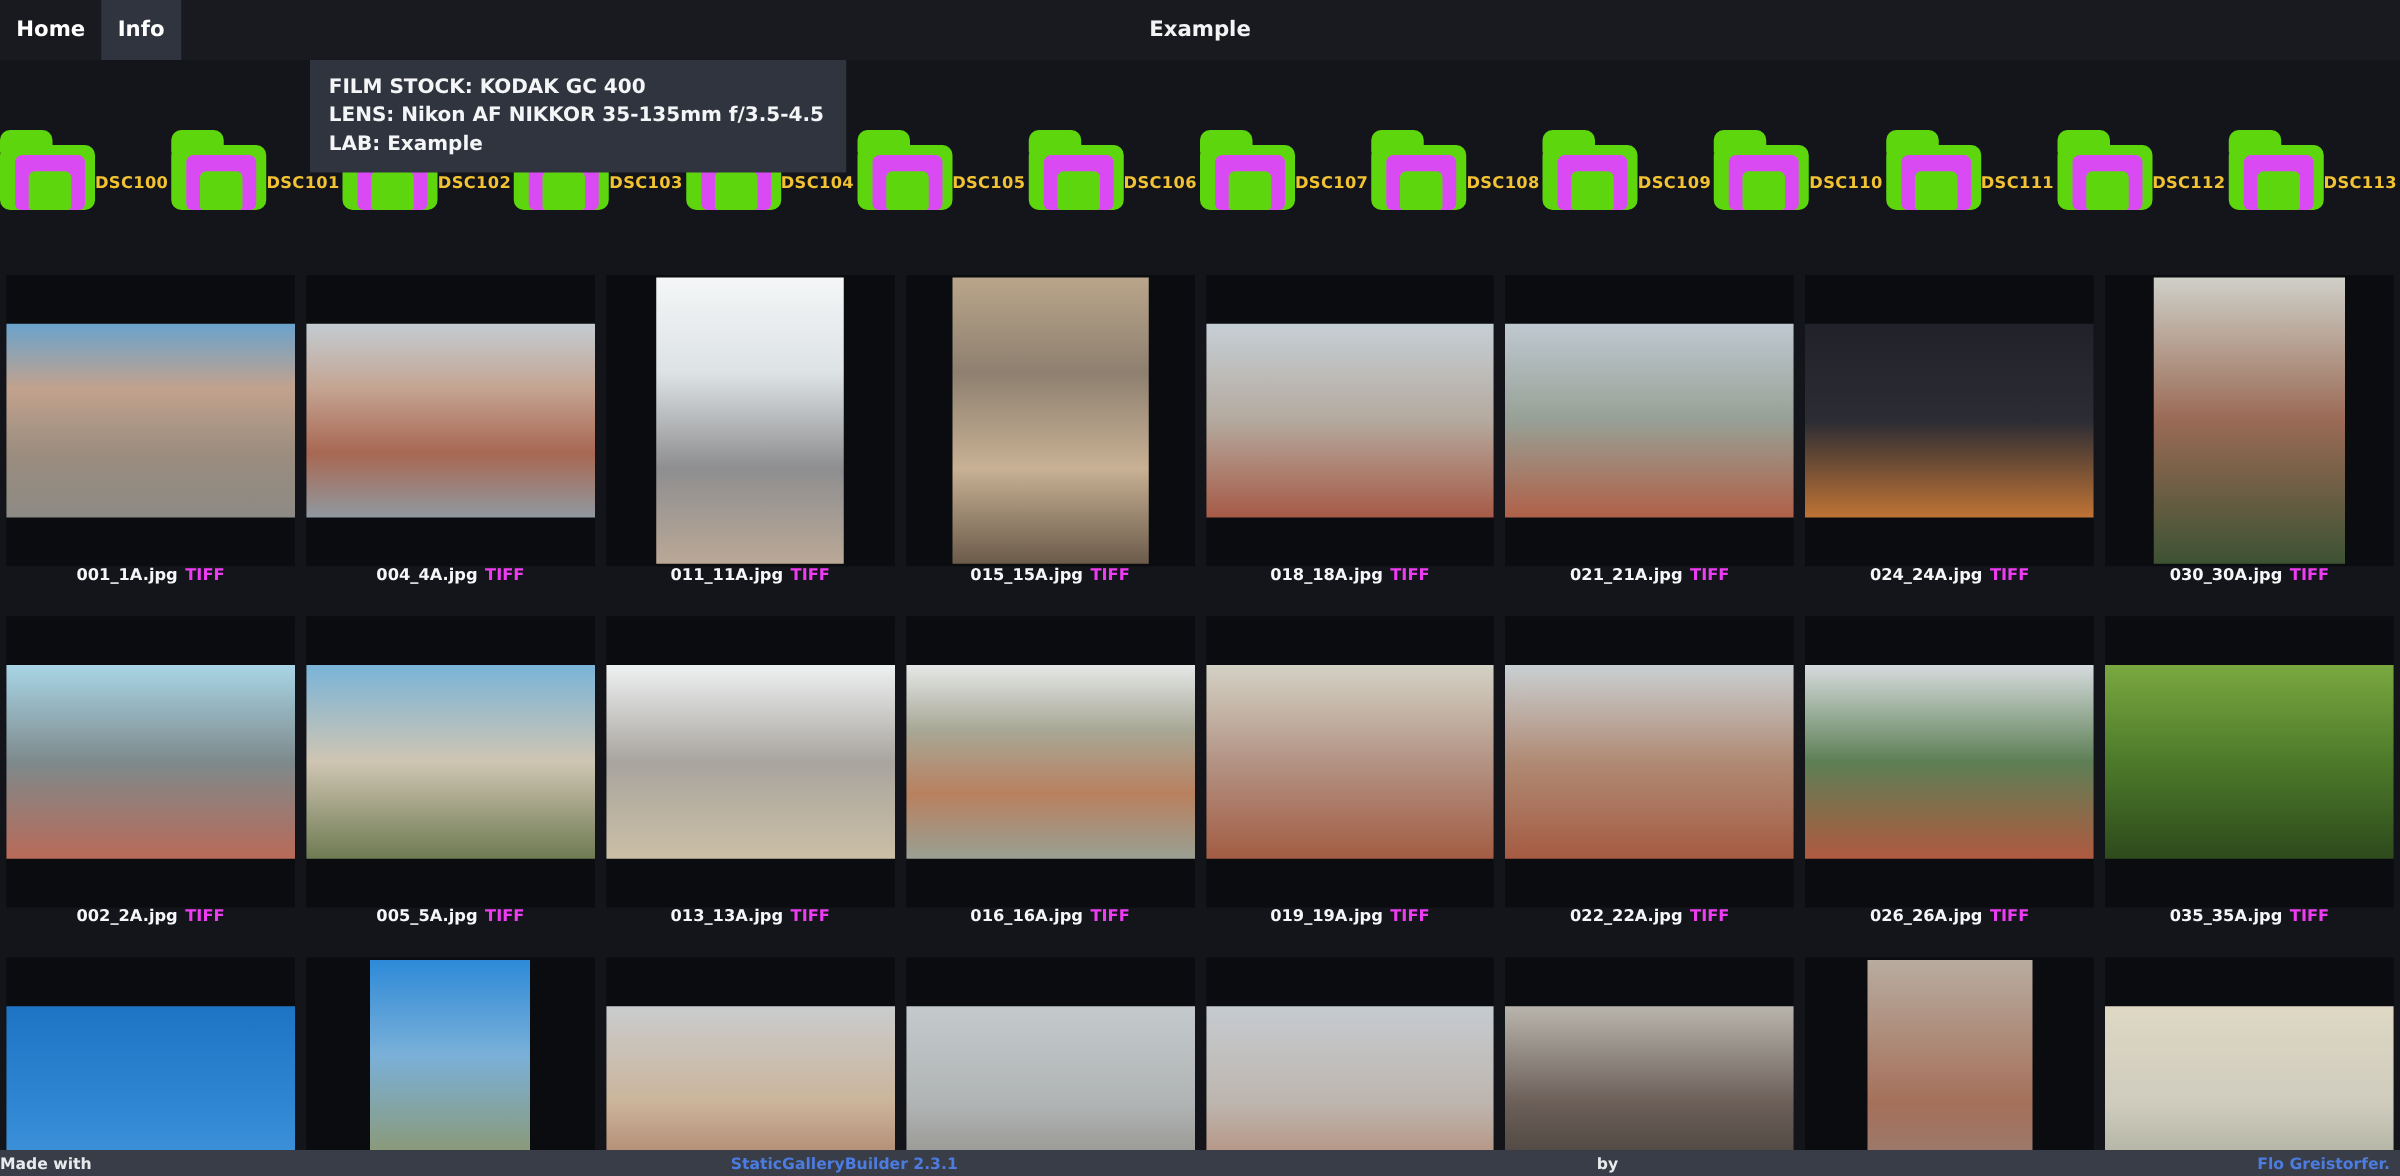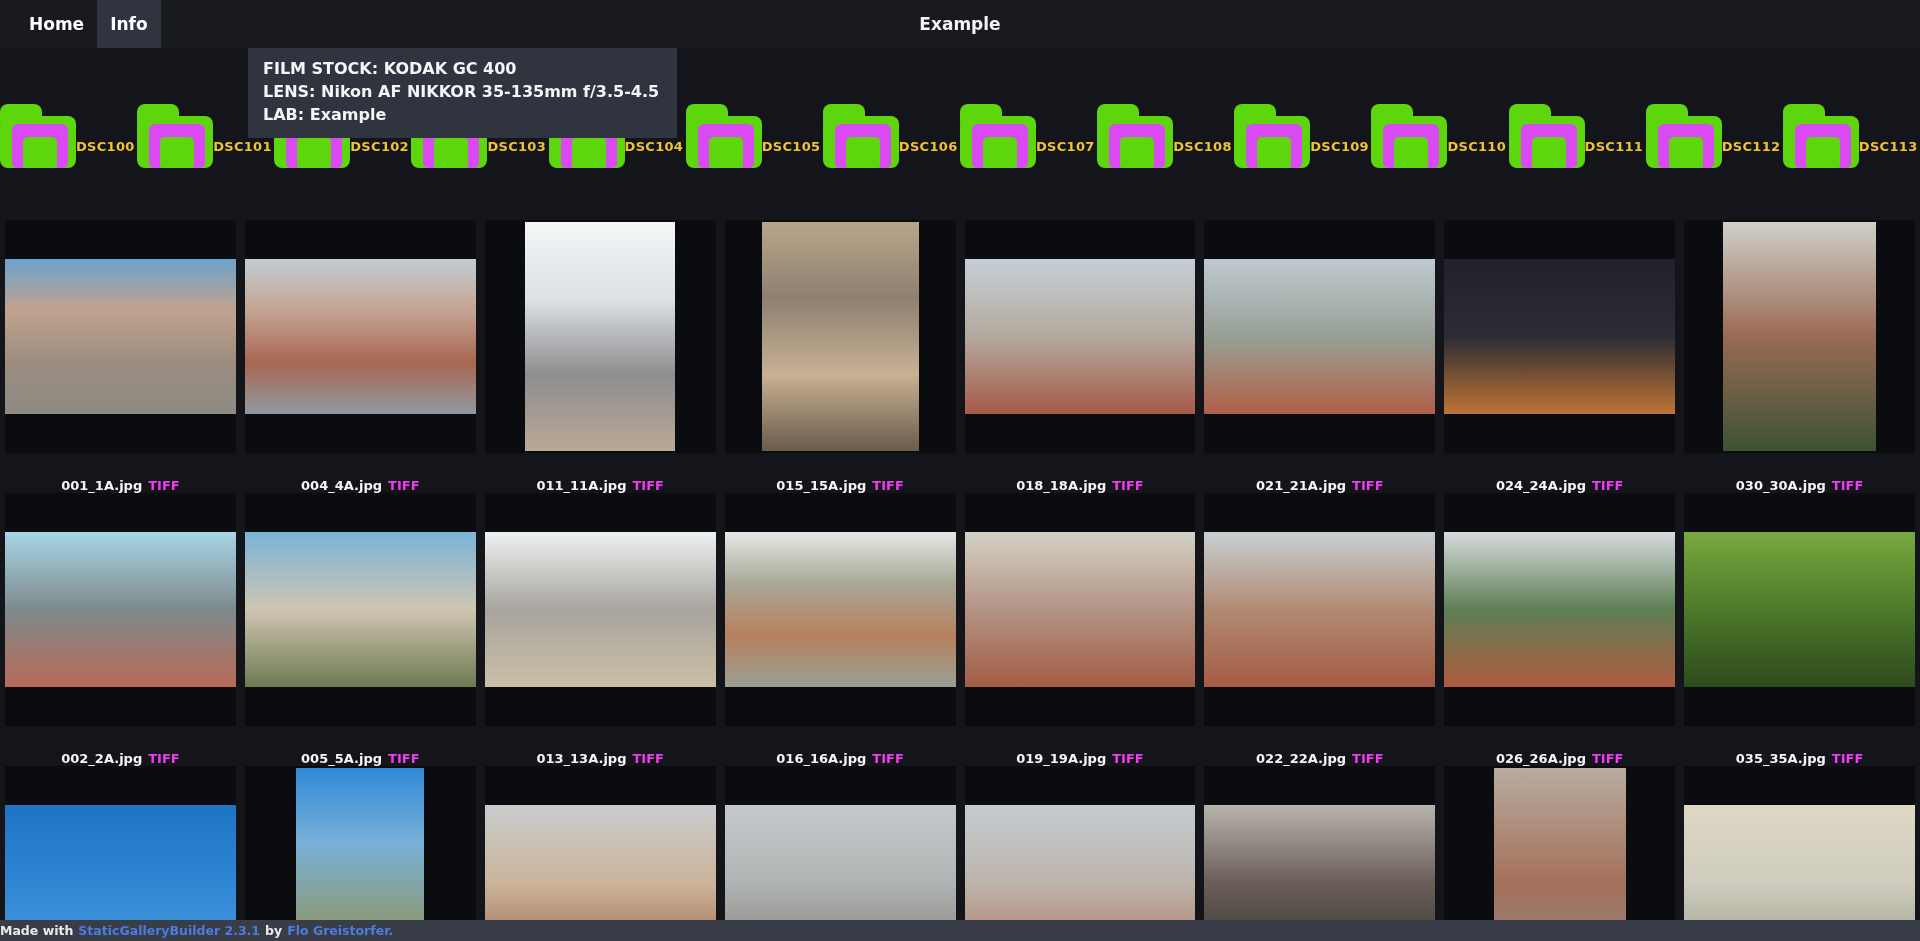--- a/index.html
+++ b/index.html
@@ -6,21 +6,21 @@
   html,body { width:1920px; height:941px; overflow:hidden; }
   body {
     font-family:"DejaVu Sans","Liberation Sans",sans-serif;
     background:var(--page-bg,#14151a);
     color:#f2f3f5;
     position:relative;
   }
   
   .navbar{
     height:48px; background:var(--nav-bg,#191a20);
-    display:flex; align-items:stretch; position:relative; z-index:30;padding-left:16px;
+    display:flex; align-items:stretch; position:relative; z-index:30;
   }
   .nav-item{
     display:flex; align-items:center; padding:0 13px;
     font-size:17px; font-weight:bold; color:#ffffff; text-decoration:none; cursor:pointer;
   }
   .nav-item.active{ background:var(--panel-bg,#30343e); }
   .page-title{
     position:absolute; left:0; right:0; top:0; height:48px;
     display:flex; align-items:center; justify-content:center;
     font-size:17px; font-weight:bold; pointer-events:none;
@@ -69,30 +69,30 @@
   }
   .photo-cell{ width:100%; }
   .thumb-box{
     height:233px; background:var(--cell-bg,#0b0c10);
     display:flex; align-items:center; justify-content:center; overflow:hidden; cursor:pointer;
   }
   .thumb{ display:block; }
   .thumb.landscape{ width:100%; height:155px; }
   .thumb.portrait{ width:150px; height:229px; }
   .caption{
-    height:40px; display:flex; align-items:flex-end; justify-content:center; gap:6px;
+    height:40px; display:flex; align-items:flex-start; justify-content:center; gap:6px;
     font-size:13px; font-weight:bold; color:#f5f6f8;
   }
   .caption .fname{ color:#f5f6f8; text-decoration:none; cursor:pointer; }
   .caption .tag{ color:var(--tag-magenta,#ee3cf2); text-decoration:none; cursor:pointer; }
   
   .footer{
     position:absolute; left:0; right:0; bottom:0; height:21px; z-index:40;
     background:var(--footer-bg,#383d47);
-    display:flex; align-items:center; justify-content:flex-start; gap:5px;
+    display:flex; align-items:center; justify-content:space-between; gap:5px;
     padding-right:8px; font-size:12.5px; font-weight:bold; color:#e9eaec;
   }
   .footer a{ color:var(--link-blue,#4c7ce0); text-decoration:none; cursor:pointer; }
 </style>
 </head>
 <body>
 
 <header class="navbar">
   <a class="nav-item">Home</a>
   <a class="nav-item active">Info</a>

